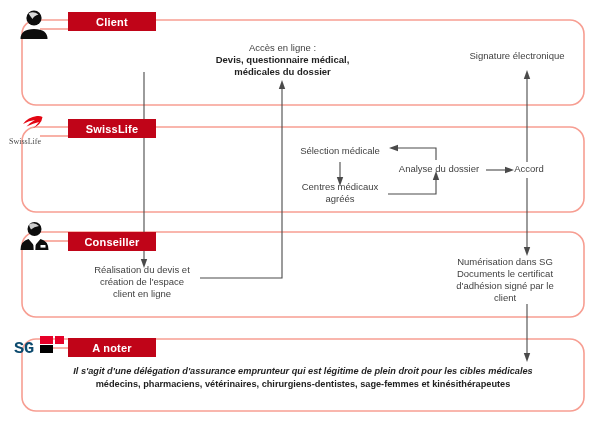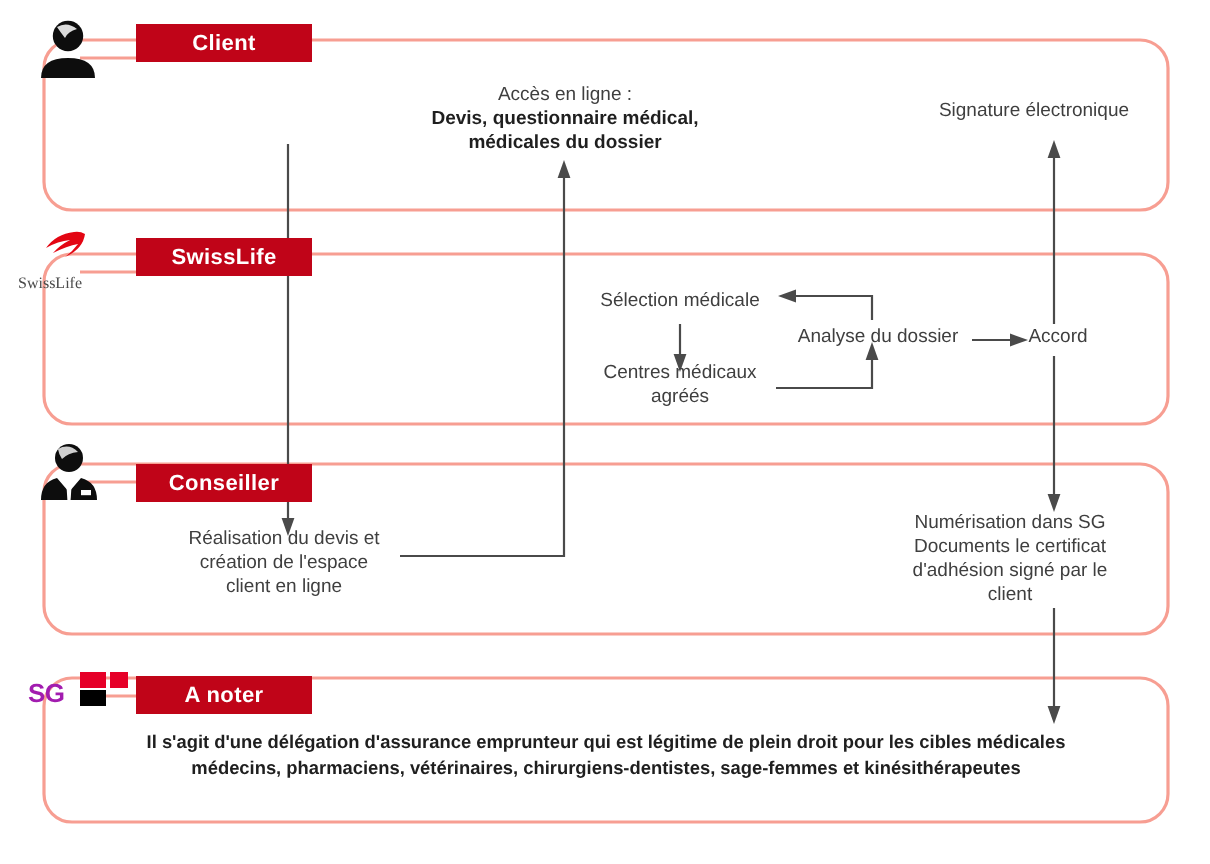--- a/index.html
+++ b/index.html
@@ -23,22 +23,22 @@
   .actor{position:absolute;z-index:7;}
 
   
   .note{
     position:absolute;font-size:9.5px;line-height:12px;
     text-align:center;color:#3f3f3f;z-index:5;
   }
   .note.bold{font-weight:bold;color:#1f1f1f;}
 
   .sg-text{
-    position:absolute;font-family:Liberation Sans, sans-serif;
-    font-weight:bold;font-size:13px;color:#a21caf;letter-spacing:-.3px;z-index:7;
+    position:absolute;font-family:Liberation Mono, monospace;
+    font-weight:bold;font-size:17px;color:#0c4a6e;letter-spacing:-.3px;z-index:7;
   }
   .sl-text{
     position:absolute;font-family:"Liberation Serif","DejaVu Serif",serif;
     font-size:8px;color:#4a4a4a;z-index:7;white-space:nowrap;
   }
 </style>
 </head>
 <body>
 
 <div id="canvas">
@@ -151,16 +151,16 @@
 
   <div class="note" style="left:83px;top:264px;width:118px;">Réalisation du devis et</div>
   <div class="note" style="left:83px;top:276px;width:118px;">création de l'espace</div>
   <div class="note" style="left:83px;top:288px;width:118px;">client en ligne</div>
 
   <div class="note" style="left:440px;top:256px;width:130px;">Numérisation dans SG</div>
   <div class="note" style="left:440px;top:268px;width:130px;">Documents le certificat</div>
   <div class="note" style="left:440px;top:280px;width:130px;">d'adhésion signé par le</div>
   <div class="note" style="left:440px;top:292px;width:130px;">client</div>
 
-  <div class="note bold" style="left:40px;top:365px;width:526px;font-size:9.2px;">Il s'agit d'une délégation d'assurance emprunteur qui est légitime de plein droit pour les cibles médicales</div>
+  <div class="note bold" style="left:40px;top:365px;width:526px;font-size:9.2px;font-style:italic;">Il s'agit d'une délégation d'assurance emprunteur qui est légitime de plein droit pour les cibles médicales</div>
   <div class="note bold" style="left:40px;top:378px;width:526px;font-size:9.2px;">médecins, pharmaciens, vétérinaires, chirurgiens-dentistes, sage-femmes et kinésithérapeutes</div>
 
 </div>
 
 </body></html>

